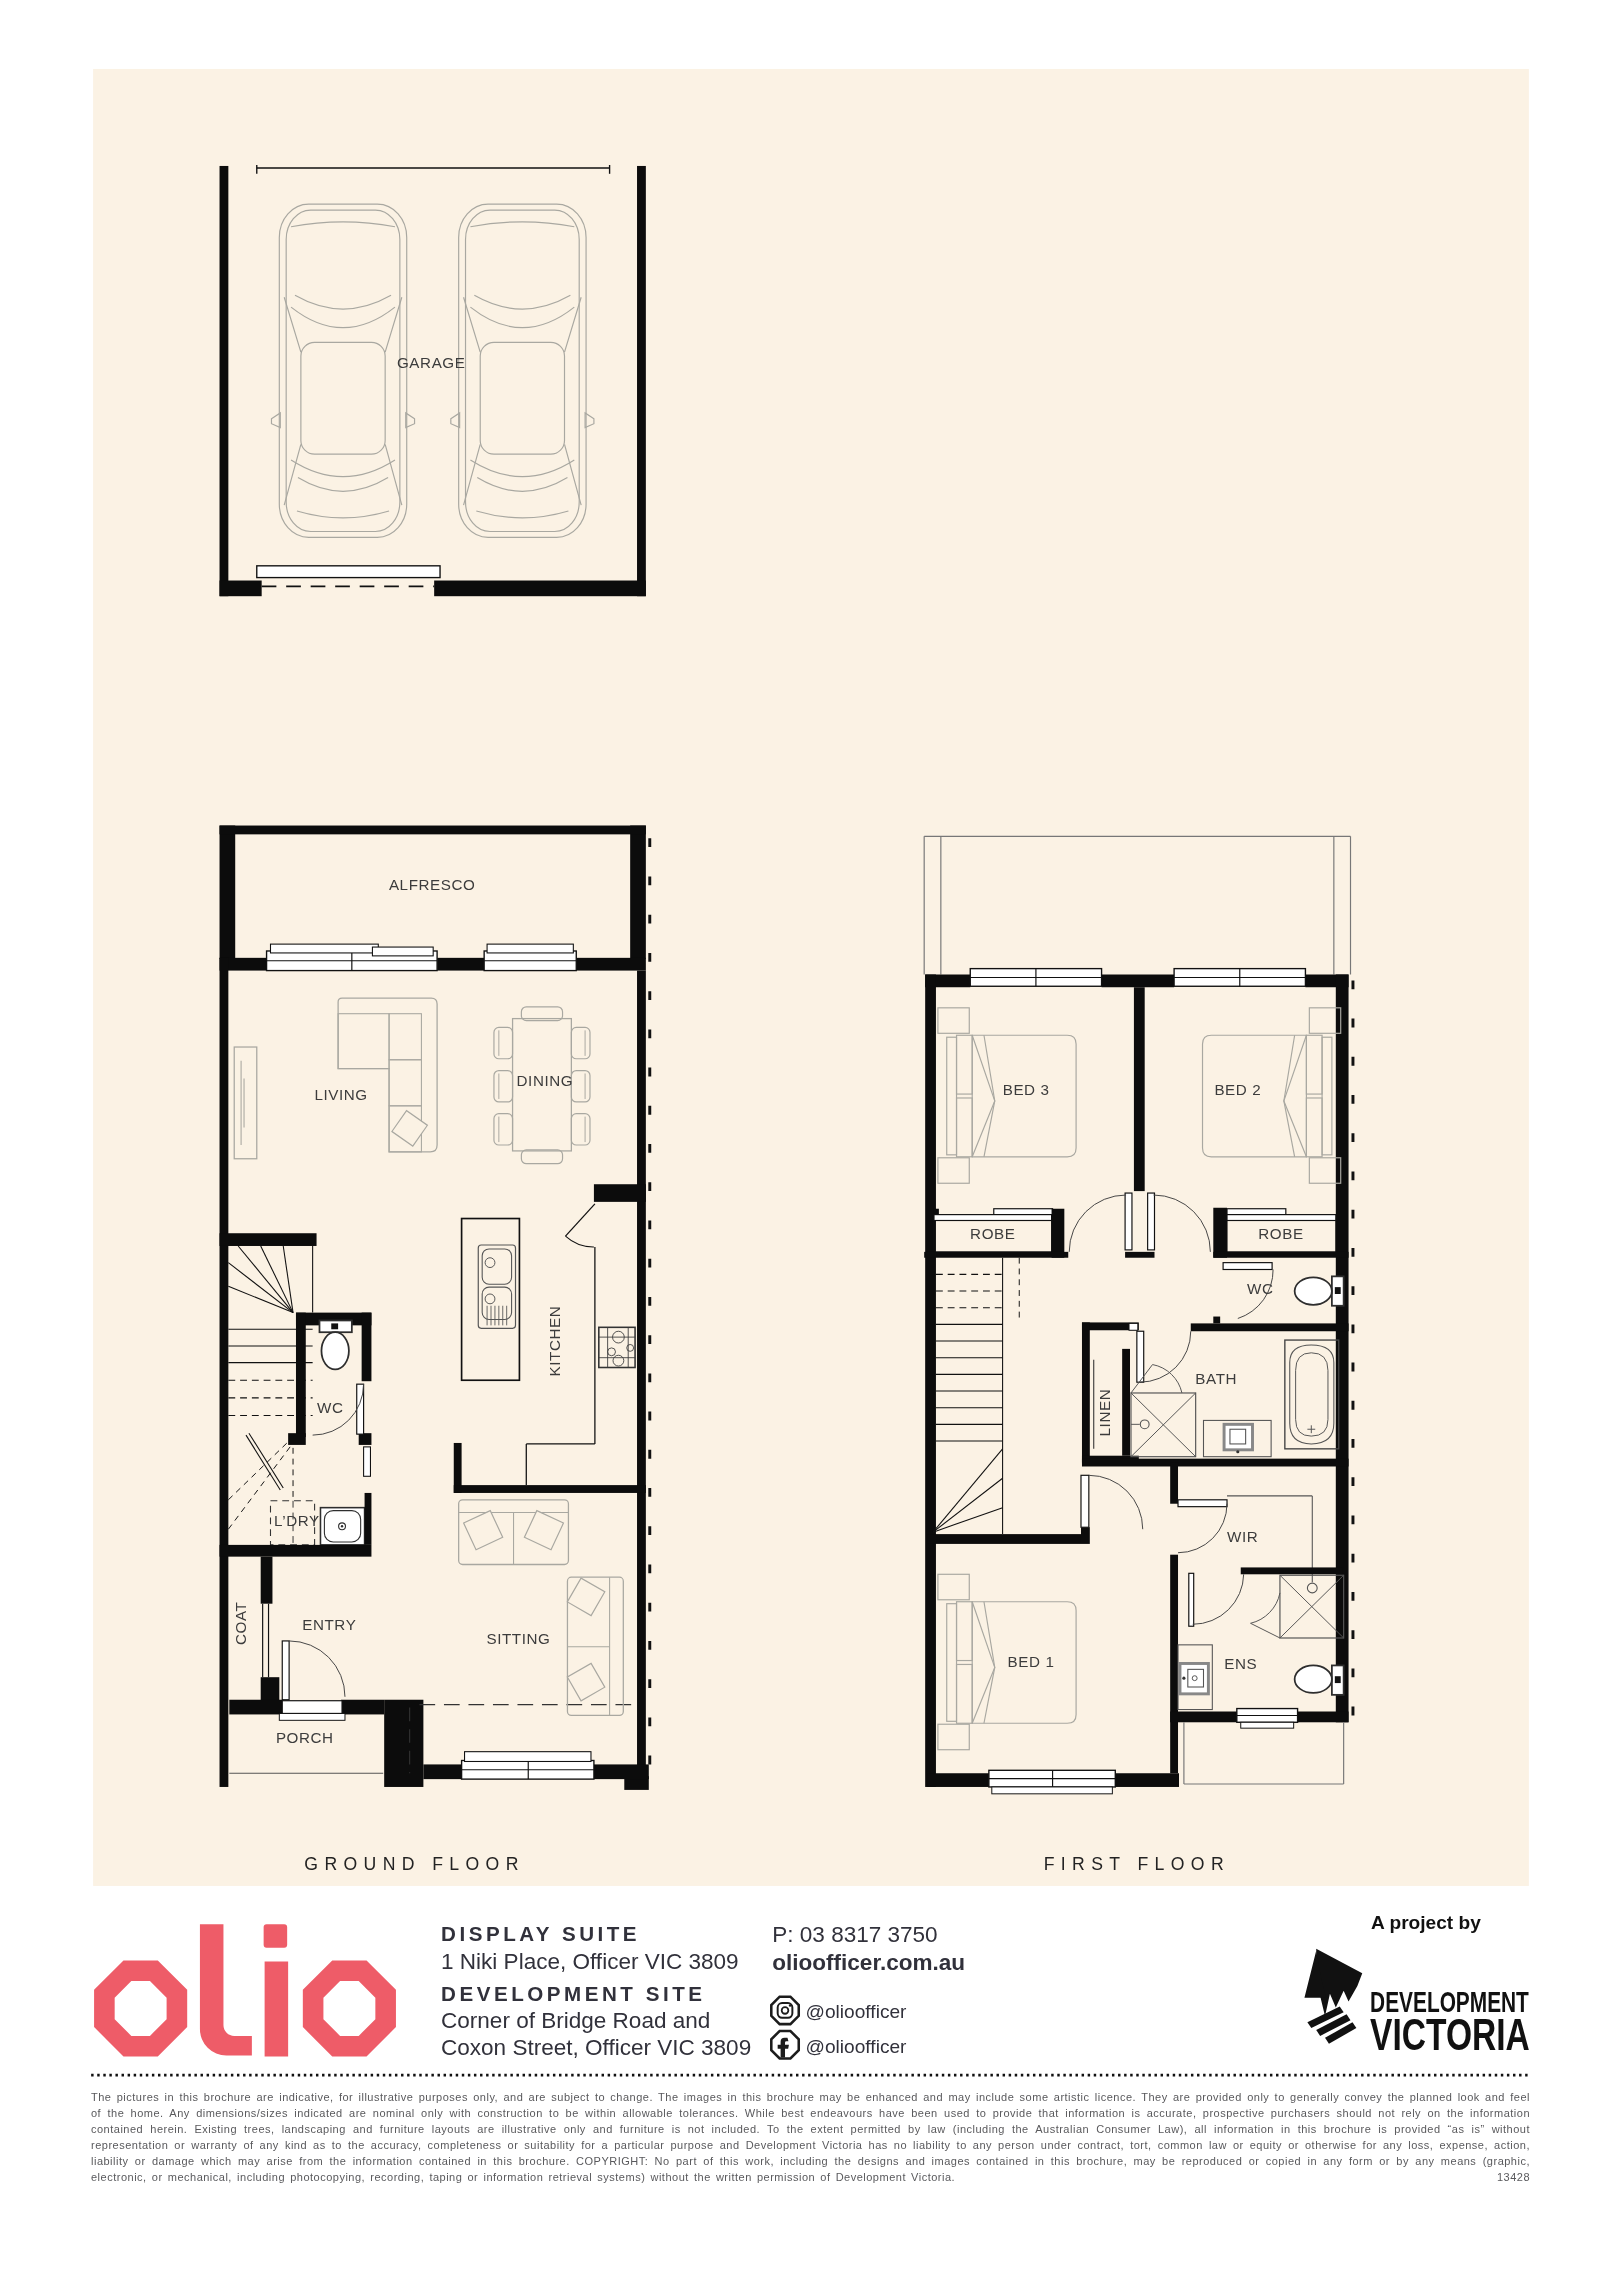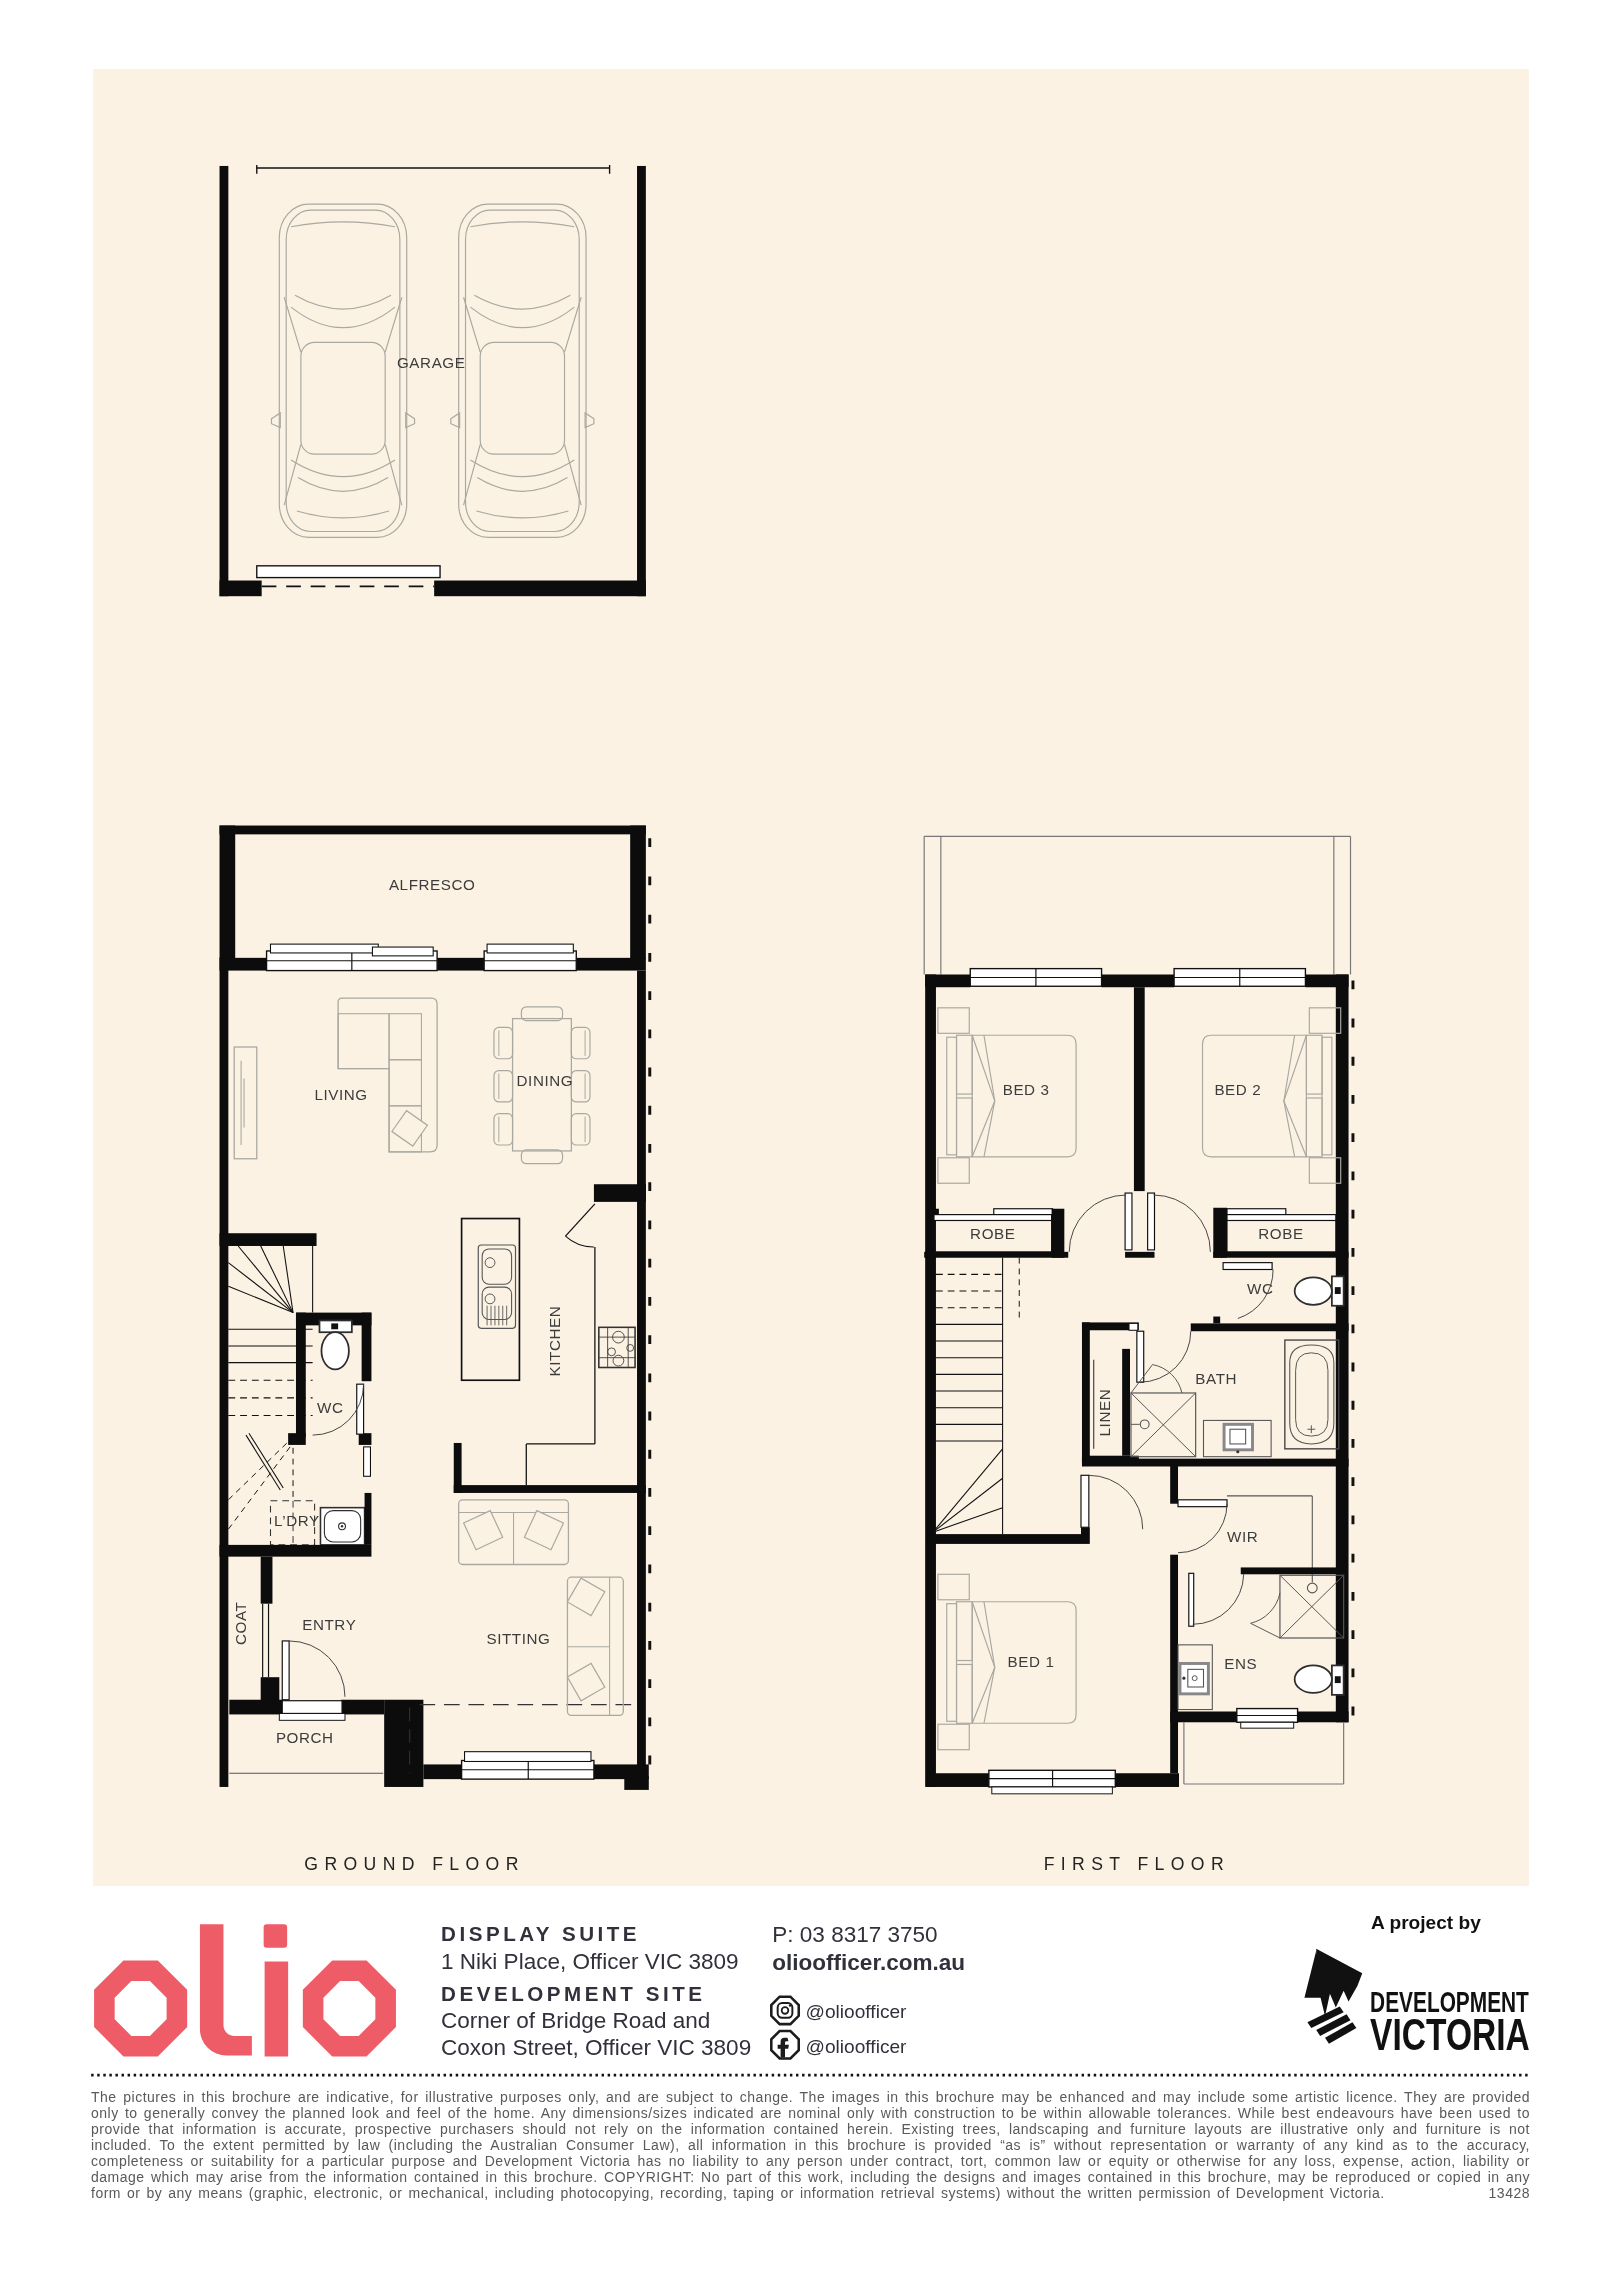--- a/index.html
+++ b/index.html
@@ -1,20 +1,20 @@
 <!DOCTYPE html>
 <html><head>
 <meta charset="utf-8">
 <style>
 html,body{margin:0;padding:0}
 body{width:1621px;height:2293px;position:relative;background:#ffffff;font-family:"Liberation Sans",sans-serif;overflow:hidden}
 svg text{font-family:"Liberation Sans",sans-serif}
 .lbl{fill:#3c3c3c;font-size:15.5px;letter-spacing:0.6px}
 .flbl{fill:#232323;font-size:18px;letter-spacing:6.5px}
-#disc{position:absolute;left:91px;top:2089px;width:1439px;color:#59595c;font-size:14px;line-height:16px;letter-spacing:0.5px;word-spacing:1.6px;text-align:justify}
+#disc{position:absolute;left:91px;top:2089px;width:1439px;color:#59595c;font-size:11px;line-height:16px;letter-spacing:0.5px;word-spacing:1.6px;text-align:justify}
 </style>
 </head>
 <body>
 <svg width="1621" height="2293" viewBox="0 0 1654 2339">
 
 <rect x="95" y="70" width="1465" height="1854" fill="#fbf2e4"></rect>
 <defs>
 <g id="car" stroke="#a9a8a1" fill="none" stroke-width="1.2">
  <rect x="2" y="5" width="130" height="340" rx="30" ry="34"></rect>
  <rect x="9" y="11" width="116" height="328" rx="25" ry="30"></rect>

